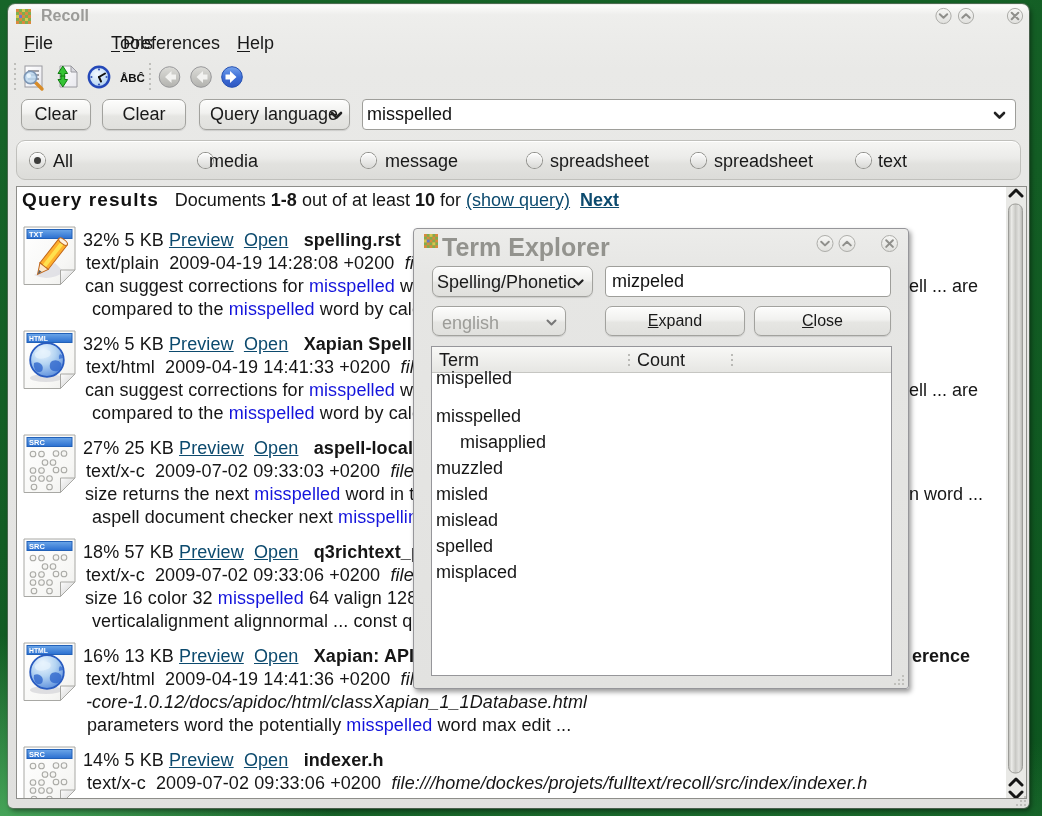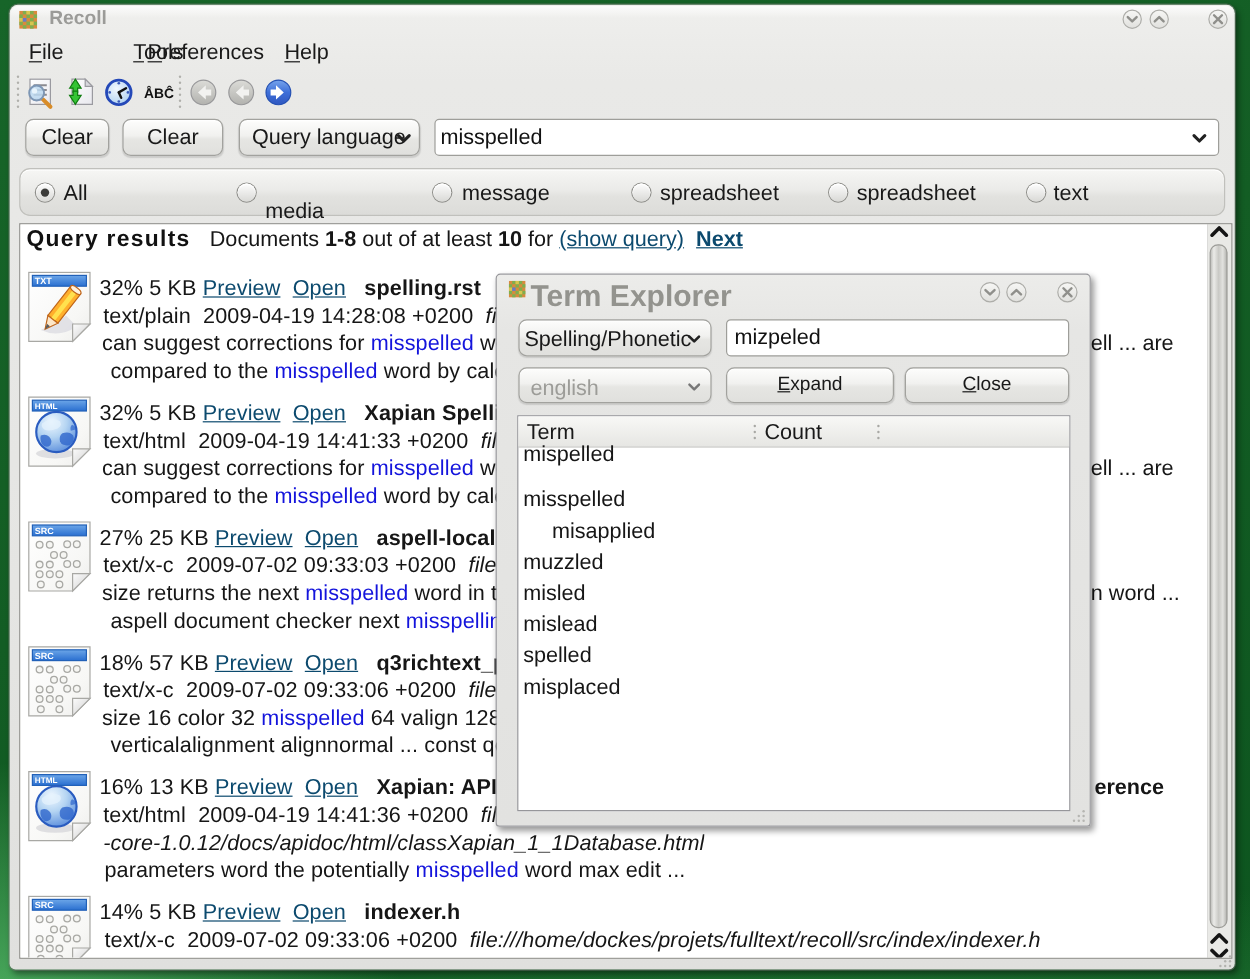--- a/index.html
+++ b/index.html
@@ -272,21 +272,21 @@
         <path d="M2 2 l4.5 4.5 L11 2" stroke="#222" stroke-width="2.6" fill="none" stroke-linecap="round" stroke-linejoin="round"></path>
       </svg></div>
   <div class="inp" style="left:354px;top:95px;width:654px;height:31px;line-height:29px;padding-left:4px;">misspelled<svg style="position:absolute;right:9px;top:11px;" width="13" height="9" viewBox="0 0 13 9">
         <path d="M2 2 l4.5 4.5 L11 2" stroke="#222" stroke-width="2.6" fill="none" stroke-linecap="round" stroke-linejoin="round"></path>
       </svg></div>
 
   <div id="radios">
     <div class="radio sel" style="left:13px;"></div>
       <div class="rlab" style="left:36px;">All</div>
     <div class="radio" style="left:181px;"></div>
-      <div class="rlab" style="left:204px;margin-top:15px;">media</div>
+      <div class="rlab" style="left:192px;">media</div>
     <div class="radio" style="left:344px;"></div>
       <div class="rlab" style="left:368px;">message</div>
     <div class="radio" style="left:510px;"></div>
       <div class="rlab" style="left:533px;">spreadsheet</div>
     <div class="radio" style="left:674px;"></div>
       <div class="rlab" style="left:697px;">spreadsheet</div>
     <div class="radio" style="left:839px;"></div>
       <div class="rlab" style="left:861px;">text</div>
   </div>
 
@@ -403,21 +403,21 @@
           <path d="M7.2 8.7 l3.8 3.7 l3.8 -3.7"></path>
           <path d="M29.2 12.4 l3.8 -3.7 l3.8 3.7"></path>
           <path d="M72.2 7.2 l6.7 6.7 M78.9 7.2 l-6.7 6.7"></path>
         </g>
       </svg>
       <div style="position:absolute;left:28px;top:4px;font-size:25px;font-weight:bold;color:#93938e;">Term Explorer</div>
     <div class="combo" style="left:18px;top:37px;width:161px;padding:5px 0 0 4px;">Spelling/Phonetic<svg style="position:absolute;right:8px;top:12px;" width="11" height="8" viewBox="0 0 11 8">
           <path d="M1.5 1.5 l4 4 l4 -4" stroke="#222" stroke-width="2.2" fill="none" stroke-linecap="round" stroke-linejoin="round"></path>
         </svg></div>
     <div class="inp" style="left:191px;top:37px;width:286px;height:31px;line-height:29px;padding-left:6px;">mizpeled</div>
-    <div class="combo" style="left:18px;top:77px;width:161px;height:30px;padding:6px 11px 0 9px;color:#9c9c98;">english<svg style="position:absolute;right:8px;top:12px;" width="11" height="8" viewBox="0 0 11 8">
+    <div class="combo" style="left:18px;top:77px;width:134px;height:30px;padding:6px 11px 0 9px;color:#9c9c98;">english<svg style="position:absolute;right:8px;top:12px;" width="11" height="8" viewBox="0 0 11 8">
           <path d="M1.5 1.5 l4 4 l4 -4" stroke="#777" stroke-width="2" fill="none" stroke-linecap="round" stroke-linejoin="round"></path>
         </svg></div>
     <div class="combo" style="left:340px;top:77px;width:137px;height:30px;text-align:center;font-size:16px;padding-top:5px;"><u>C</u>lose</div>
     <div class="combo" style="left:191px;top:77px;width:140px;height:30px;text-align:center;font-size:16px;padding-top:5px;"><u>E</u>xpand</div>
     <div id="tbl">
       <div id="thead">
           <span style="position:absolute;left:7px;top:3px;">Term</span>
           <span style="position:absolute;left:205px;top:3px;">Count</span>
           <svg style="position:absolute;left:195px;top:6px;" width="4" height="14">
             <g fill="#a8a8a4">

